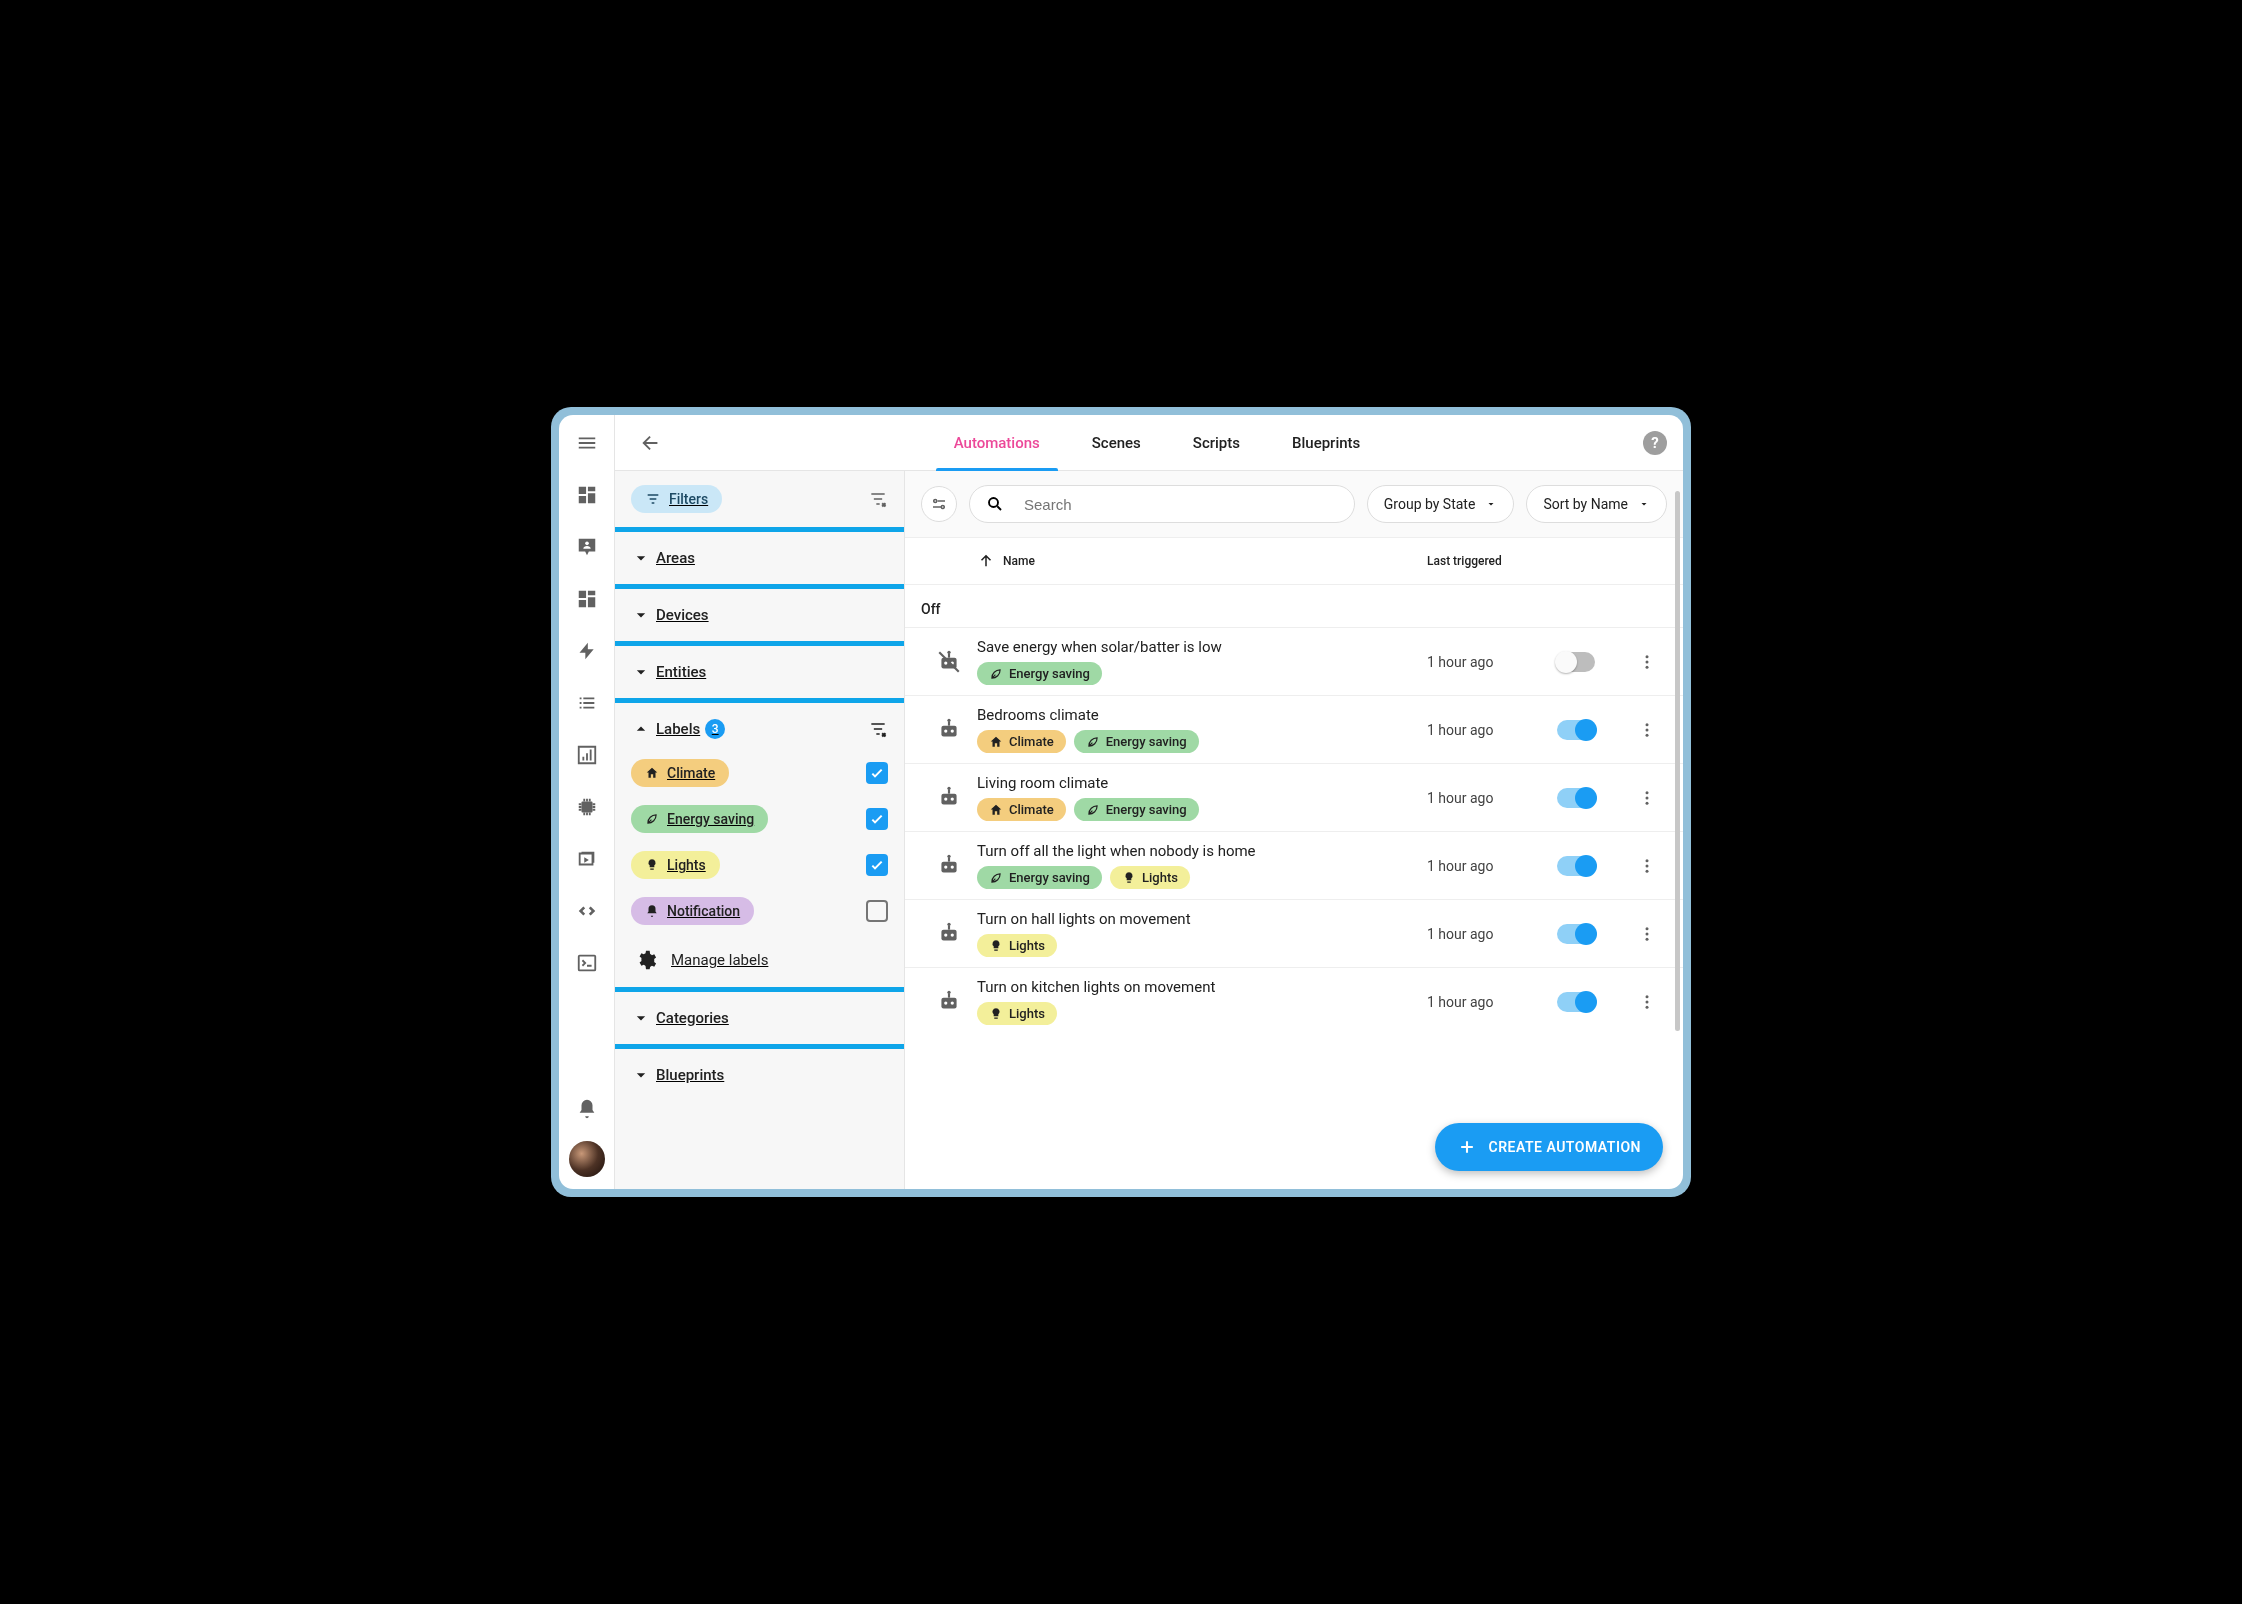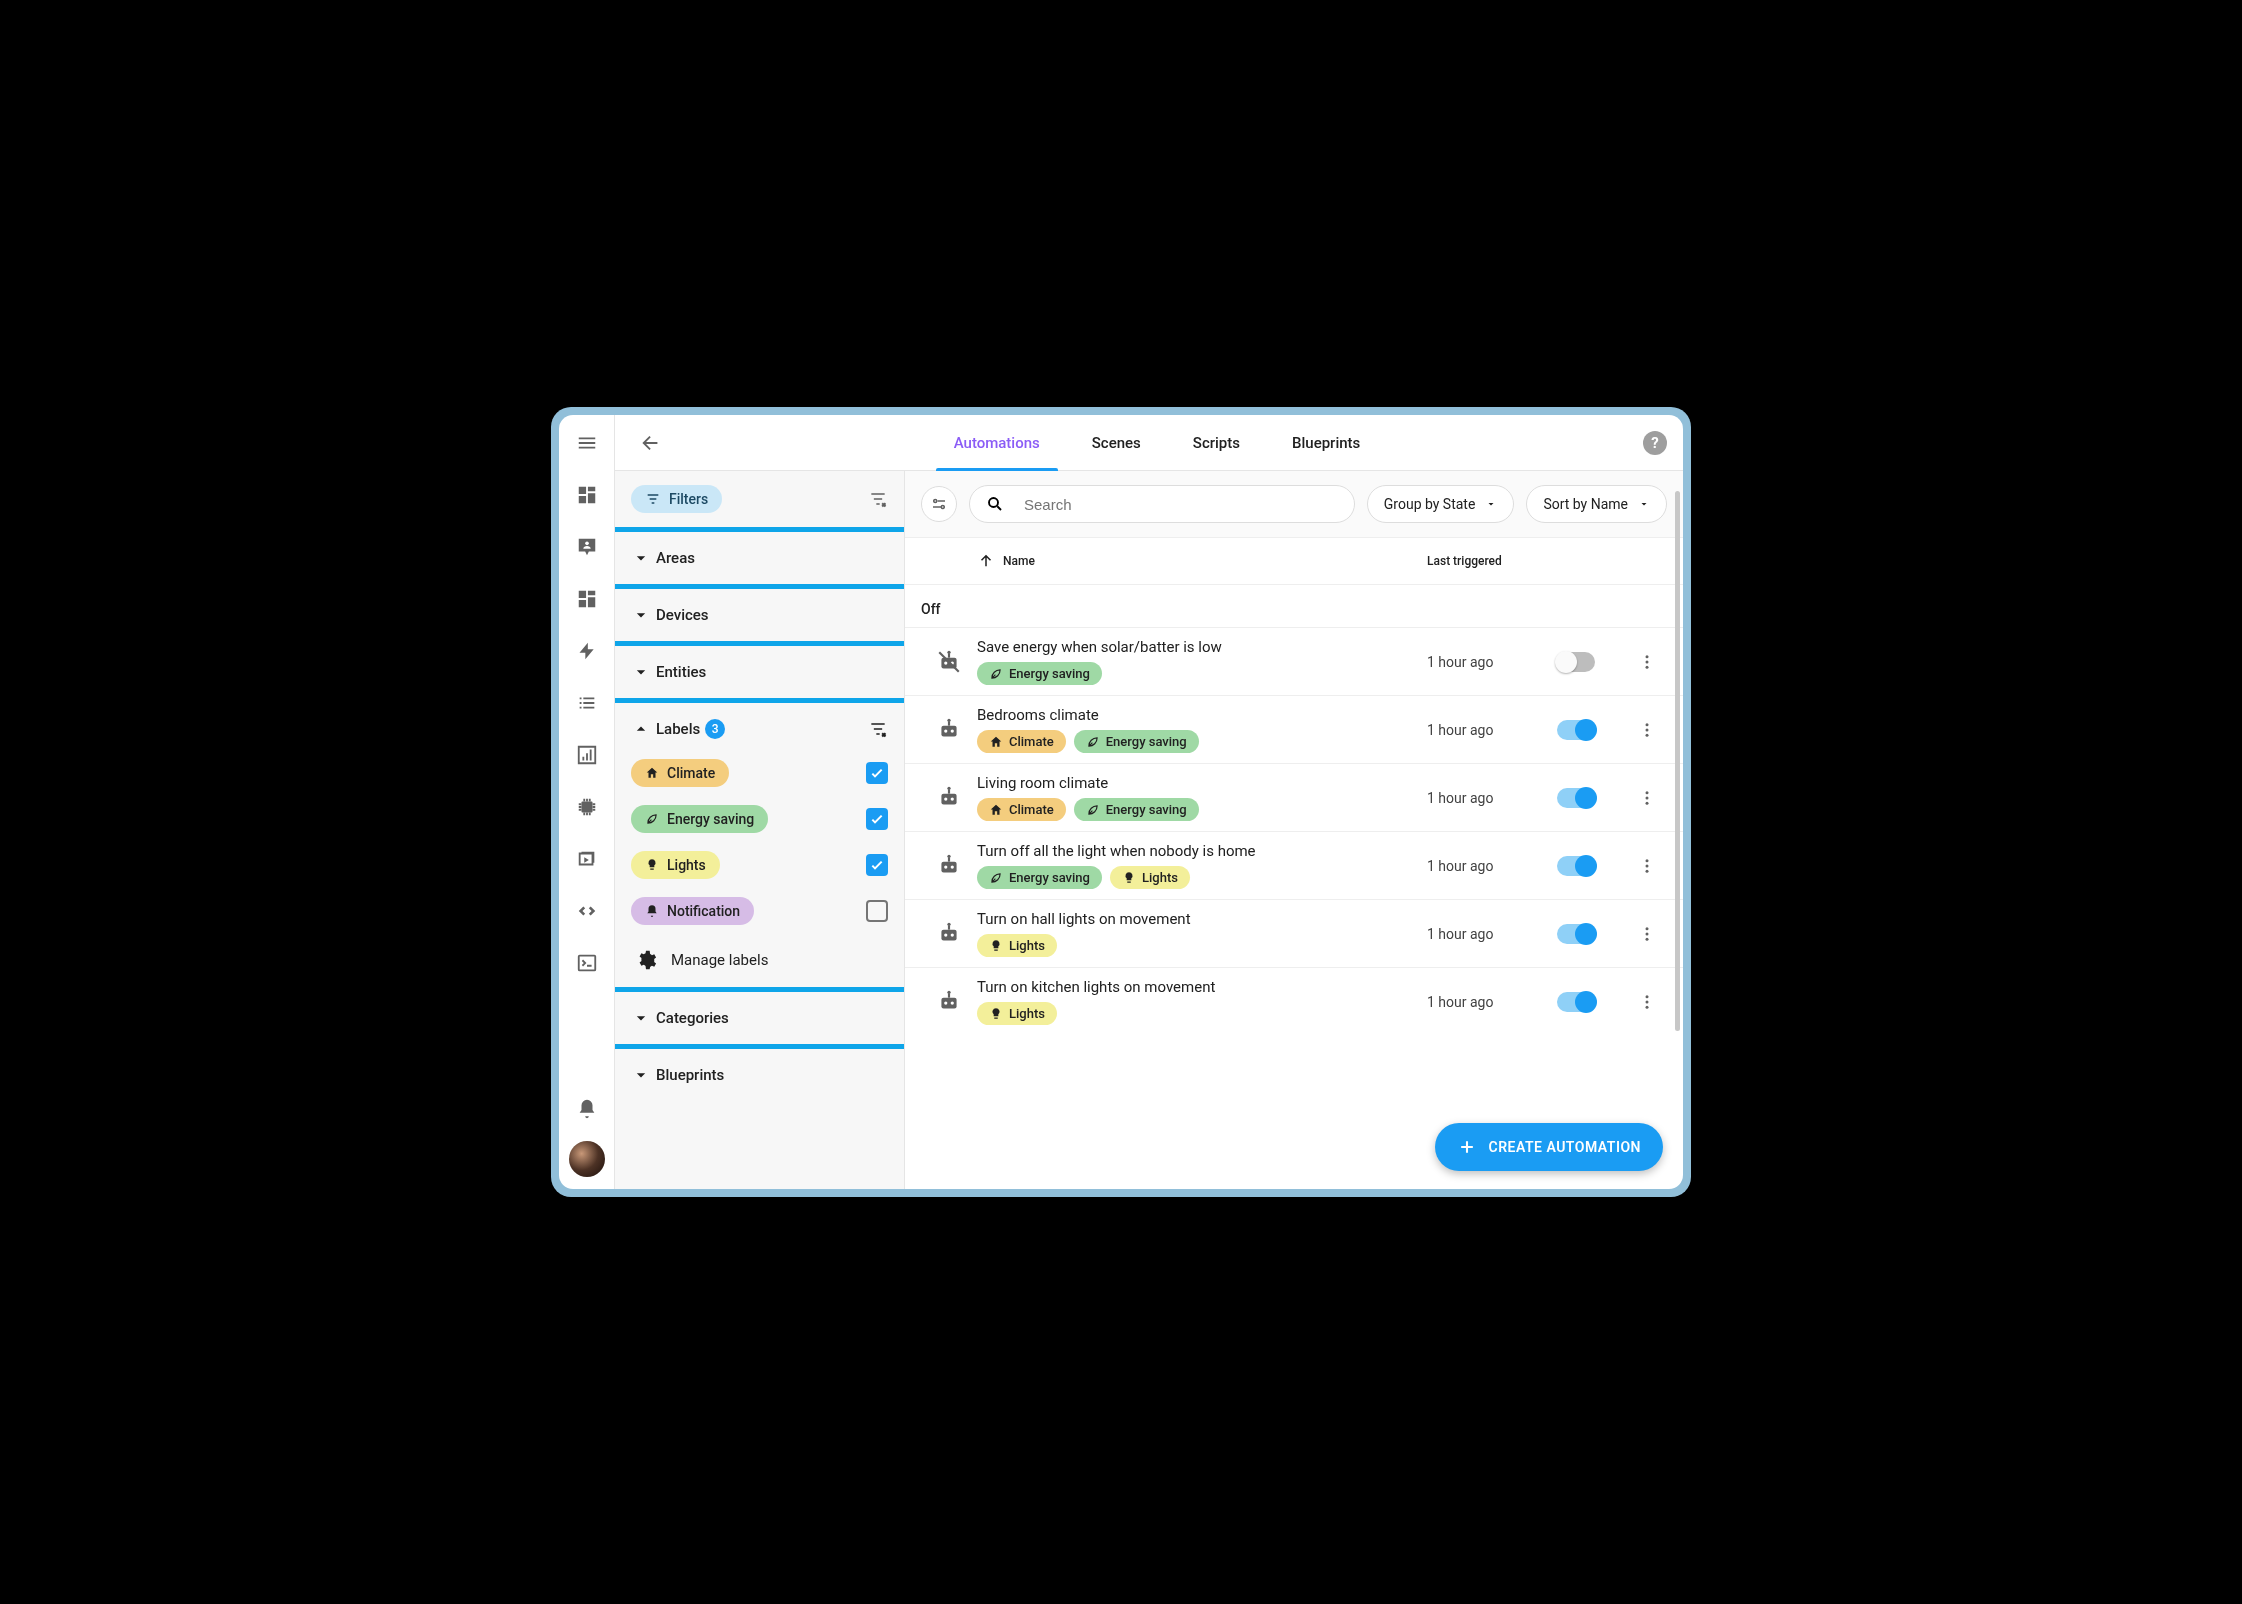--- a/index.html
+++ b/index.html
@@ -8,21 +8,21 @@
 .app { width:100%; height:100%; background:#fff; border-radius: 14px; display:flex; overflow:hidden; position:relative;}
 .rail { width:56px; border-right:1px solid #e5e5e5; display:flex; flex-direction:column; align-items:center; padding-top:8px;}
 .rail .top-icon, .rail .nav-item { width:40px; height:40px; display:flex; align-items:center; justify-content:center; margin-bottom:12px; color:#616161;}
 .rail .spacer { flex:1; }
 .avatar { width:36px; height:36px; border-radius:50%; background: radial-gradient(circle at 35% 35%, #c89878 0%, #4d3225 50%, #1a0e0a 100%); margin-bottom:12px;}
 .content { flex:1; display:flex; flex-direction:column; position:relative;}
 .topbar { height:56px; display:flex; align-items:center; border-bottom:1px solid #e5e5e5; padding: 0 16px;}
 .back { width:40px; height:40px; display:flex; align-items:center; justify-content:center; color:#616161;}
 .tabs { flex:1; display:flex; justify-content:center; gap: 52px;}
 .tab { height:56px; display:flex; align-items:center; font-size:15px; font-weight:500; color:#212121; position:relative; cursor:pointer;}
-.tab.active { color:#8b5cf6; }
+.tab.active { color:#ec4899; }
 .tab.active::after { content:""; position:absolute; bottom:0; left:-18px; right:-18px; height:3px; background:#1a9cf3; border-radius:2px 2px 0 0;}
 .help { width:24px; height:24px; border-radius:50%; background:#9e9e9e; color:#fff; display:flex; align-items:center; justify-content:center; font-weight:bold; font-size:15px;}
 .body { flex:1; display:flex; overflow:hidden;}
 .sidebar { width:290px; background:#f7f7f7; border-right:1px solid #e5e5e5; display:flex; flex-direction:column; overflow-y:auto;}
 .filter-bar { display:flex; align-items:center; padding:14px 16px;}
 .filter-chip { display:flex; align-items:center; gap:8px; background:#cae7f7; color:#1d4a64; padding:6px 14px; border-radius:16px; font-size:14px; font-weight:500;}
 .clear-filters { margin-left:auto; color:#616161;}
 .section-head { display:flex; align-items:center; gap:5px; padding:16px 16px; border-top:5px solid #0ea5e9; font-size:15px; font-weight:500; color:#212121; cursor:pointer;}
 .section-head .right { margin-left:auto;}
 .badge-count { background:#1a9cf3; color:#fff; border-radius:10px; min-width:20px; height:20px; display:inline-flex; align-items:center; justify-content:center; font-size:12px; font-weight:500; padding:0 5px;}
@@ -152,21 +152,21 @@
       <div class="tabs">
         <div class="tab active">Automations</div>
         <div class="tab">Scenes</div>
         <div class="tab">Scripts</div>
         <div class="tab">Blueprints</div>
       </div>
       <div class="help">?</div>
     </div>
 
     <div class="body">
-      <div class="sidebar" style="position:relative;">
+      <div class="sidebar" style="position:relative;text-decoration:underline;">
         <div class="filter-bar">
           <div class="filter-chip">
             <svg width="16" height="16" viewBox="0 0 24 24" fill="none" stroke="currentColor" stroke-width="2">
                   <path d="M4 6h16M7 12h10M10 18h4"></path>
                 </svg>
             <span>Filters</span>
           </div>
           <span class="clear-filters">
                 <svg width="20" height="20" viewBox="0 0 24 24" fill="none" stroke="currentColor" stroke-width="2">
                   <path d="M4 6h16M7 12h10M10 18h4"></path>

